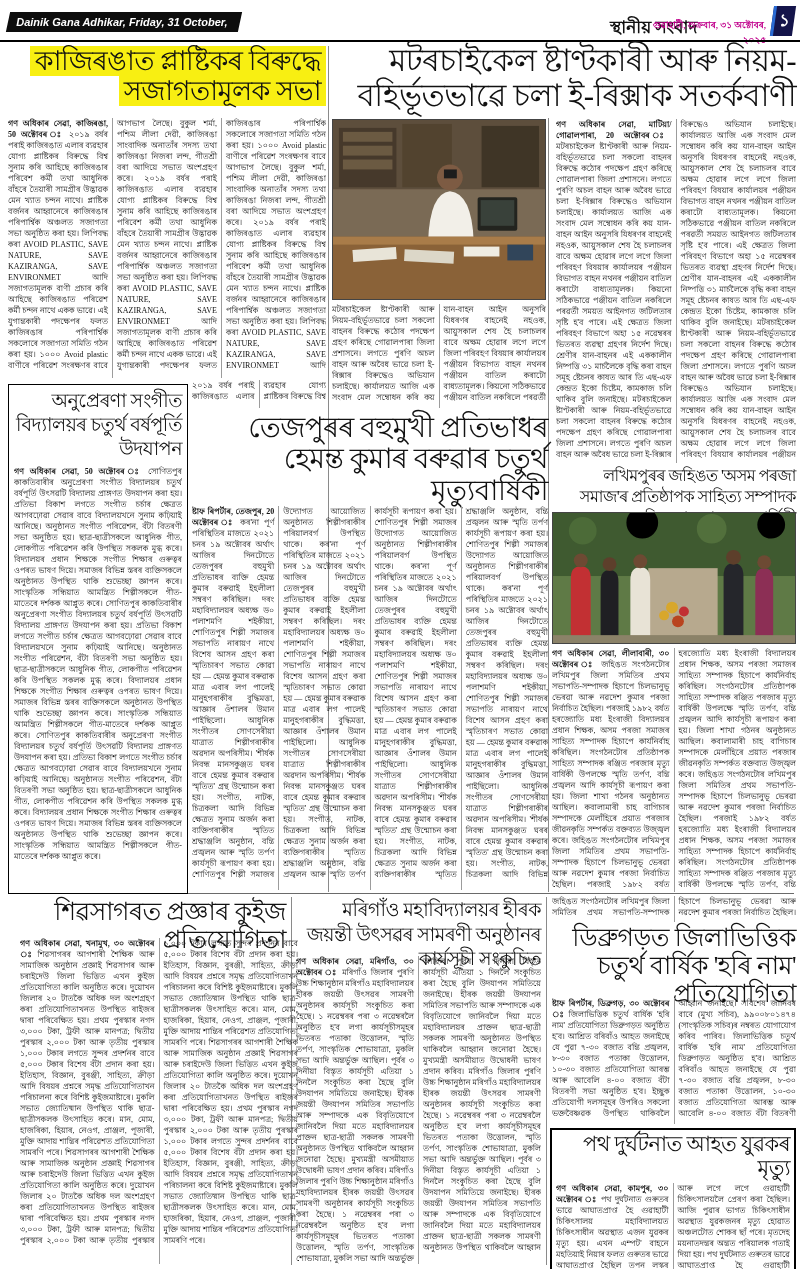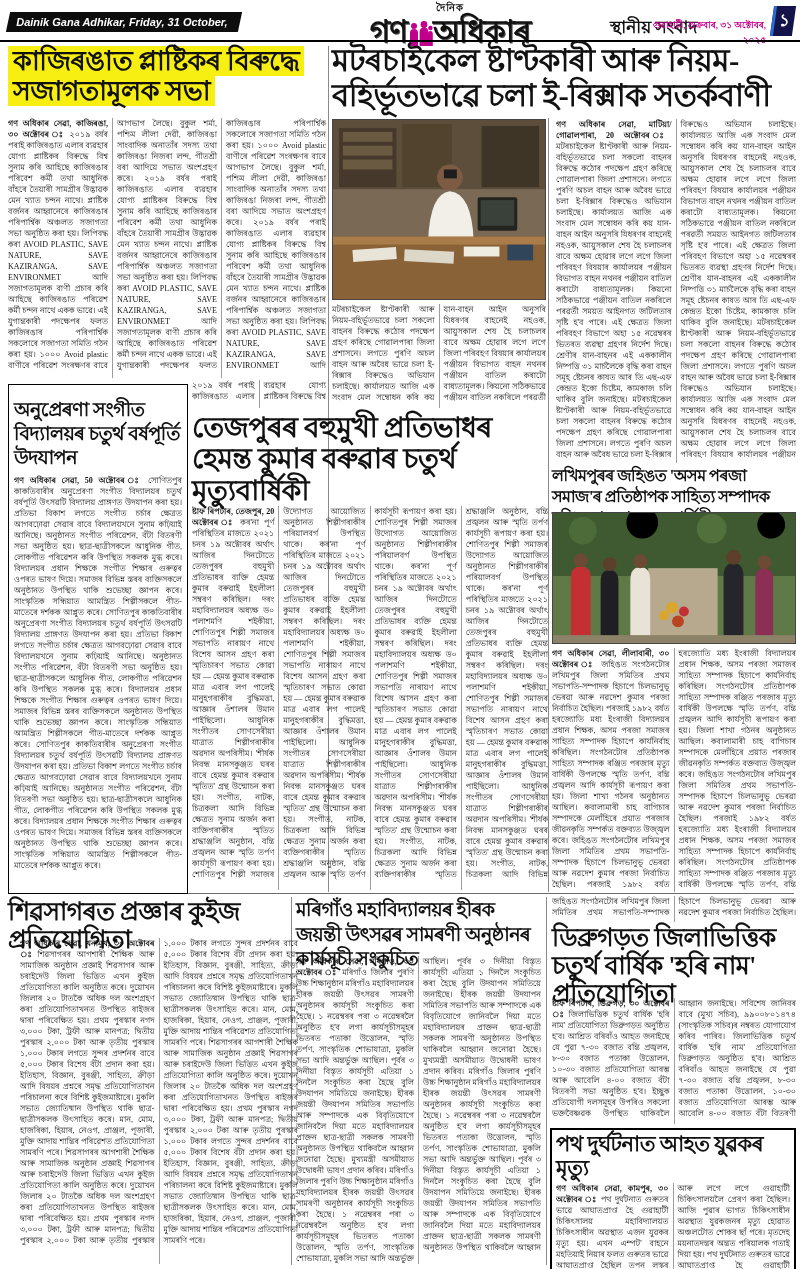--- a/index.html
+++ b/index.html
@@ -26,21 +26,21 @@
                  background:#14144a; color:#fff; font-size:17px; font-weight:bold;
                  text-align:center; line-height:30px; transform:skewX(-8deg);
                  border-left:3px solid #2a6bd4; }
   .mast-rule { position:absolute; left:0; top:40px; width:800px; height:2px; background:#000; }
 
   
   .vrule { position:absolute; width:1px; background:#8a8a8a; }
   .hrule { position:absolute; height:1px; background:#6a6a6a; }
 
   
-  .headline { font-weight:bold; text-align:left; line-height:1.12; letter-spacing:-0.5px; }
+  .headline { font-weight:normal; text-align:right; line-height:1.12; letter-spacing:-0.5px; }
   .hl-yellow span { background:#f8ef12; padding:0 5px; -webkit-box-decoration-break:clone; box-decoration-break:clone; }
 
   
   .bodytxt { font-size:8px; line-height:11px; text-align:justify; overflow:hidden;
              column-gap:9px; column-rule:1px solid #9c9c9c; word-break:break-word; }
   .bodytxt b { font-weight:bold; }
   .cols1{ column-count:1; } .cols2{ column-count:2; } .cols3{ column-count:3; } .cols4{ column-count:4; }
 
   
   .boxed { border:1.5px solid #000; }
@@ -50,54 +50,39 @@
   .photo { border:1px solid #444; overflow:hidden; }
   .photo svg { display:block; width:100%; height:100%; }
 </style>
 </head>
 <body>
 
 <div id="masthead">
   <div class="mast-banner">
     <span>Dainik Gana Adhikar, Friday, 31 October, 2025</span>
   </div>
-  <div class="mast-center">
-    <div class="daily-label">দৈনিক</div>
-    <div class="paper-title">
-      <span>গণ</span><span class="logo-people"><svg viewBox="0 0 26 26">
-            <g fill="#c0008c">
-              <circle cx="7" cy="6" r="3"></circle>
-              <path d="M3 26 V13 q0-4 4-4 q4 0 4 4 V26z"></path>
-              <circle cx="17" cy="4.5" r="3.4"></circle>
-              <path d="M12.6 26 V12 q0-4.5 4.4-4.5 q4.4 0 4.4 4.5 V26z"></path>
-              <circle cx="23.4" cy="8" r="2.2"></circle>
-              <path d="M21 26 V14 q0-3 2.4-3 q2.4 0 2.4 3 V26z"></path>
-            </g>
-          </svg></span><span>অধিকাৰ</span>
-    </div>
-  </div>
   <div class="section-label">স্থানীয় সংবাদ</div>
   <div class="mast-date" style="color:#c0008c">গুৱাহাটী, শুক্ৰবাৰ, ৩১ অক্টোবৰ, ২০২৫</div>
   <div class="page-no-box">১</div>
   <div class="mast-rule"></div>
 </div>
 
 <div class="vrule" style="left:328px; top:46px; height:846px;"></div>
 <div class="vrule" style="left:548px; top:118px; height:774px;"></div>
 <div class="hrule" style="left:8px; top:893px; width:786px;"></div>
 <div class="vrule" style="left:291px; top:897px; height:368px;"></div>
 <div class="vrule" style="left:546px; top:897px; height:368px;"></div>
 
 <div class="abs" style="left:8px; top:46px; width:318px;">
   <div class="headline hl-yellow" style="font-size:27px;">
     <span>কাজিৰঙাত প্লাষ্টিকৰ বিৰুদ্ধে সজাগতামূলক সভা</span>
   </div>
 </div>
 <div class="abs bodytxt cols3" style="left:8px; top:118px; width:318px; height:260px;">
-  <b>গণ অধিকাৰ সেৱা, কাজিৰঙা, ৩০ অক্টোবৰ ঃ</b>
+  <b>গণ অধিকাৰ সেৱা, কাজিৰঙা, 50 অক্টোবৰ ঃ</b>
   <span>২০১৯ বৰ্ষৰ পৰাই কাজিৰঙাত এলাৰ ব্যৱহাৰ যোগ্য প্লাষ্টিকৰ বিৰুদ্ধে বিশ্ব সুনাম কৰি আহিছে কাজিৰঙাৰ পৰিবেশ কৰ্মী তথা আধুনিক বাঁহৰে তৈয়াৰী সামগ্ৰীৰ উদ্ভাৱক মেন খ্যাত চন্দন নাথে। প্লাষ্টিক বৰ্জনৰ আহ্বানেৰে কাজিৰঙাৰ পৰিপাৰ্শ্বিক অঞ্চলত সজাগতা সভা অনুষ্ঠিত কৰা হয়। লিপিবদ্ধ কৰা AVOID PLASTIC, SAVE NATURE, SAVE KAZIRANGA, SAVE ENVIRONMET আদি সজাগতামূলক বাণী প্ৰচাৰ কৰি আহিছে কাজিৰঙাত পৰিৱেশ কৰ্মী চন্দন নাথে একক ভাৱে। এই যুগান্তকাৰী পদক্ষেপৰ ফলত কাজিৰঙাৰ পৰিপাৰ্শ্বিক সকলোৰে সজাগতা সমিতি গঠন কৰা হয়। ১০০০ Avoid plastic বাণীৰে পৰিৱেশ সংৰক্ষণৰ বাবে আগভাগ লৈছে। বুকুল শৰ্মা, পশ্চিম লীলা দেৱী, কাজিৰঙা সাংবাদিক অনাতাঁৰ সদস্য তথা কাজিৰঙা নিজৰা লন্দ, গীতশ্ৰী বৰা আদিয়ে সভাত অংশগ্ৰহণ কৰে। ২০১৯ বৰ্ষৰ পৰাই কাজিৰঙাত এলাৰ ব্যৱহাৰ যোগ্য প্লাষ্টিকৰ বিৰুদ্ধে বিশ্ব সুনাম কৰি আহিছে কাজিৰঙাৰ পৰিবেশ কৰ্মী তথা আধুনিক বাঁহৰে তৈয়াৰী সামগ্ৰীৰ উদ্ভাৱক মেন খ্যাত চন্দন নাথে। প্লাষ্টিক বৰ্জনৰ আহ্বানেৰে কাজিৰঙাৰ পৰিপাৰ্শ্বিক অঞ্চলত সজাগতা সভা অনুষ্ঠিত কৰা হয়। লিপিবদ্ধ কৰা AVOID PLASTIC, SAVE NATURE, SAVE KAZIRANGA, SAVE ENVIRONMET আদি সজাগতামূলক বাণী প্ৰচাৰ কৰি আহিছে কাজিৰঙাত পৰিৱেশ কৰ্মী চন্দন নাথে একক ভাৱে। এই যুগান্তকাৰী পদক্ষেপৰ ফলত কাজিৰঙাৰ পৰিপাৰ্শ্বিক সকলোৰে সজাগতা সমিতি গঠন কৰা হয়। ১০০০ Avoid plastic বাণীৰে পৰিৱেশ সংৰক্ষণৰ বাবে আগভাগ লৈছে। বুকুল শৰ্মা, পশ্চিম লীলা দেৱী, কাজিৰঙা সাংবাদিক অনাতাঁৰ সদস্য তথা কাজিৰঙা নিজৰা লন্দ, গীতশ্ৰী বৰা আদিয়ে সভাত অংশগ্ৰহণ কৰে। ২০১৯ বৰ্ষৰ পৰাই কাজিৰঙাত এলাৰ ব্যৱহাৰ যোগ্য প্লাষ্টিকৰ বিৰুদ্ধে বিশ্ব সুনাম কৰি আহিছে কাজিৰঙাৰ পৰিবেশ কৰ্মী তথা আধুনিক বাঁহৰে তৈয়াৰী সামগ্ৰীৰ উদ্ভাৱক মেন খ্যাত চন্দন নাথে। প্লাষ্টিক বৰ্জনৰ আহ্বানেৰে কাজিৰঙাৰ পৰিপাৰ্শ্বিক অঞ্চলত সজাগতা সভা অনুষ্ঠিত কৰা হয়। লিপিবদ্ধ কৰা AVOID PLASTIC, SAVE NATURE, SAVE KAZIRANGA, SAVE ENVIRONMET আদি সজাগতামূলক বাণী প্ৰচাৰ কৰি আহিছে কাজিৰঙাত পৰিৱেশ কৰ্মী চন্দন নাথে একক ভাৱে। এই যুগান্তকাৰী পদক্ষেপৰ ফলত কাজিৰঙাৰ পৰিপাৰ্শ্বিক সকলোৰে সজাগতা সমিতি গঠন কৰা হয়। ১০০০ Avoid plastic বাণীৰে পৰিৱেশ সংৰক্ষণৰ বাবে আগভাগ লৈছে। বুকুল শৰ্মা, পশ্চিম লীলা দেৱী, কাজিৰঙা সাংবাদিক অনাতাঁৰ সদস্য তথা কাজিৰঙা নিজৰা লন্দ, গীতশ্ৰী বৰা আদিয়ে সভাত অংশগ্ৰহণ কৰে। ২০১৯ বৰ্ষৰ পৰাই কাজিৰঙাত এলাৰ ব্যৱহাৰ যোগ্য প্লাষ্টিকৰ বিৰুদ্ধে বিশ্ব সুনাম কৰি আহিছে কাজিৰঙাৰ পৰিবেশ কৰ্মী তথা আধুনিক বাঁহৰে তৈয়াৰী সামগ্ৰীৰ উদ্ভাৱক মেন খ্যাত চন্দন নাথে। প্লাষ্টিক বৰ্জনৰ আহ্বানেৰে কাজিৰঙাৰ পৰিপাৰ্শ্বিক অঞ্চলত সজাগতা সভা অনুষ্ঠিত কৰা হয়। লিপিবদ্ধ কৰা AVOID PLASTIC, SAVE NATURE, SAVE KAZIRANGA, SAVE ENVIRONMET আদি সজাগতামূলক বাণী প্ৰচাৰ কৰি আহিছে কাজিৰঙাত পৰিৱেশ কৰ্মী চন্দন নাথে একক ভাৱে। এই যুগান্তকাৰী পদক্ষেপৰ ফলত কাজিৰঙাৰ পৰিপাৰ্শ্বিক সকলোৰে সজাগতা সমিতি গঠন কৰা হয়। ১০০০ Avoid plastic বাণীৰে পৰিৱেশ সংৰক্ষণৰ বাবে আগভাগ লৈছে। বুকুল শৰ্মা, পশ্চিম লীলা দেৱী, কাজিৰঙা সাংবাদিক অনাতাঁৰ সদস্য তথা কাজিৰঙা নিজৰা লন্দ, গীতশ্ৰী বৰা আদিয়ে সভাত অংশগ্ৰহণ কৰে।</span>
 </div>
 <div class="abs bodytxt cols2" style="left:192px; top:380px; width:134px; height:28px;">
   <span>২০১৯ বৰ্ষৰ পৰাই কাজিৰঙাত এলাৰ ব্যৱহাৰ যোগ্য প্লাষ্টিকৰ বিৰুদ্ধে বিশ্ব সুনাম কৰি আহিছে কাজিৰঙাৰ পৰিবেশ কৰ্মী তথা আধুনিক বাঁহৰে তৈয়াৰী সামগ্ৰীৰ উদ্ভাৱক মেন খ্যাত চন্দন নাথে। প্লাষ্টিক বৰ্জনৰ আহ্বানেৰে কাজিৰঙাৰ পৰিপাৰ্শ্বিক অঞ্চলত সজাগতা সভা অনুষ্ঠিত কৰা হয়। লিপিবদ্ধ কৰা AVOID PLASTIC, SAVE NATURE, SAVE KAZIRANGA, SAVE ENVIRONMET আদি সজাগতামূলক বাণী প্ৰচাৰ কৰি আহিছে কাজিৰঙাত পৰিৱেশ কৰ্মী চন্দন নাথে একক ভাৱে। এই যুগান্তকাৰী পদক্ষেপৰ ফলত কাজিৰঙাৰ পৰিপাৰ্শ্বিক সকলোৰে সজাগতা সমিতি গঠন কৰা হয়। ১০০০ Avoid plastic বাণীৰে পৰিৱেশ সংৰক্ষণৰ বাবে আগভাগ লৈছে। বুকুল শৰ্মা, পশ্চিম লীলা দেৱী, কাজিৰঙা সাংবাদিক অনাতাঁৰ সদস্য তথা কাজিৰঙা নিজৰা লন্দ, গীতশ্ৰী বৰা আদিয়ে সভাত অংশগ্ৰহণ কৰে।</span>
 </div>
 
 <div class="abs headline" style="left:332px; top:44px; width:464px; font-size:31px;">
   <span>মটৰচাইকেল ষ্টাণ্টকাৰী আৰু নিয়ম-বহিৰ্ভূতভাৱে চলা ই-ৰিক্সাক সতৰ্কবাণী</span>
 </div>
 
@@ -126,21 +111,21 @@
 </div>
 
 <div class="abs bodytxt cols2" style="left:556px; top:119px; width:240px; height:344px;">
   <b>গণ অধিকাৰ সেৱা, মাটিয়া/গোৱালপাৰা, 20 অক্টোবৰ ঃ</b>
   <span>মটৰচাইকেল ষ্টাণ্টকাৰী আৰু নিয়ম-বহিৰ্ভূতভাৱে চলা সকলো বাহনৰ বিৰুদ্ধে কঠোৰ পদক্ষেপ গ্ৰহণ কৰিছে গোৱালপাৰা জিলা প্ৰশাসনে। লগতে পুৰণি অচল বাহন আৰু অবৈধ ভাৱে চলা ই-ৰিক্সাৰ বিৰুদ্ধেও অভিযান চলাইছে। কাৰ্যালয়ত আজি এক সংবাদ মেল সম্বোধন কৰি কয় যান-বাহন আইন অনুসৰি যিধৰণৰ বাহনেই নহওক, আয়ুসকাল শেষ হৈ চলাচলৰ বাবে অক্ষম হোৱাৰ লগে লগে জিলা পৰিবহণ বিষয়াৰ কাৰ্যালয়ৰ পঞ্জীয়ন বিভাগত বাহন নথনৰ পঞ্জীয়ন বাতিল কৰাটো বাধ্যতামূলক। কিয়নো সঠিকভাৱে পঞ্জীয়ন বাতিল নকৰিলে পৰৱৰ্তী সময়ত আইনগত জটিলতাৰ সৃষ্টি হ'ব পাৰে। এই ক্ষেত্ৰত জিলা পৰিবহণ বিভাগে অহা ১৫ নৱেম্বৰৰ ভিতৰত ব্যৱস্থা গ্ৰহণৰ নিৰ্দেশ দিছে। শ্ৰেণীৰ যান-বাহনৰ এই এককালীন নিষ্পত্তি ৩১ মাৰ্চলৈকে বৃদ্ধি কৰা বাহন সমূহ ষ্টেচনৰ কাষত আৰ তি এছ-এফ কেন্দ্ৰত ইকো চিষ্টেম, কামকাজ চলি থাকিব বুলি জনাইছে। মটৰচাইকেল ষ্টাণ্টকাৰী আৰু নিয়ম-বহিৰ্ভূতভাৱে চলা সকলো বাহনৰ বিৰুদ্ধে কঠোৰ পদক্ষেপ গ্ৰহণ কৰিছে গোৱালপাৰা জিলা প্ৰশাসনে। লগতে পুৰণি অচল বাহন আৰু অবৈধ ভাৱে চলা ই-ৰিক্সাৰ বিৰুদ্ধেও অভিযান চলাইছে। কাৰ্যালয়ত আজি এক সংবাদ মেল সম্বোধন কৰি কয় যান-বাহন আইন অনুসৰি যিধৰণৰ বাহনেই নহওক, আয়ুসকাল শেষ হৈ চলাচলৰ বাবে অক্ষম হোৱাৰ লগে লগে জিলা পৰিবহণ বিষয়াৰ কাৰ্যালয়ৰ পঞ্জীয়ন বিভাগত বাহন নথনৰ পঞ্জীয়ন বাতিল কৰাটো বাধ্যতামূলক। কিয়নো সঠিকভাৱে পঞ্জীয়ন বাতিল নকৰিলে পৰৱৰ্তী সময়ত আইনগত জটিলতাৰ সৃষ্টি হ'ব পাৰে। এই ক্ষেত্ৰত জিলা পৰিবহণ বিভাগে অহা ১৫ নৱেম্বৰৰ ভিতৰত ব্যৱস্থা গ্ৰহণৰ নিৰ্দেশ দিছে। শ্ৰেণীৰ যান-বাহনৰ এই এককালীন নিষ্পত্তি ৩১ মাৰ্চলৈকে বৃদ্ধি কৰা বাহন সমূহ ষ্টেচনৰ কাষত আৰ তি এছ-এফ কেন্দ্ৰত ইকো চিষ্টেম, কামকাজ চলি থাকিব বুলি জনাইছে। মটৰচাইকেল ষ্টাণ্টকাৰী আৰু নিয়ম-বহিৰ্ভূতভাৱে চলা সকলো বাহনৰ বিৰুদ্ধে কঠোৰ পদক্ষেপ গ্ৰহণ কৰিছে গোৱালপাৰা জিলা প্ৰশাসনে। লগতে পুৰণি অচল বাহন আৰু অবৈধ ভাৱে চলা ই-ৰিক্সাৰ বিৰুদ্ধেও অভিযান চলাইছে। কাৰ্যালয়ত আজি এক সংবাদ মেল সম্বোধন কৰি কয় যান-বাহন আইন অনুসৰি যিধৰণৰ বাহনেই নহওক, আয়ুসকাল শেষ হৈ চলাচলৰ বাবে অক্ষম হোৱাৰ লগে লগে জিলা পৰিবহণ বিষয়াৰ কাৰ্যালয়ৰ পঞ্জীয়ন বিভাগত বাহন নথনৰ পঞ্জীয়ন বাতিল কৰাটো বাধ্যতামূলক। কিয়নো সঠিকভাৱে পঞ্জীয়ন বাতিল নকৰিলে পৰৱৰ্তী সময়ত আইনগত জটিলতাৰ সৃষ্টি হ'ব পাৰে। এই ক্ষেত্ৰত জিলা পৰিবহণ বিভাগে অহা ১৫ নৱেম্বৰৰ ভিতৰত ব্যৱস্থা গ্ৰহণৰ নিৰ্দেশ দিছে। শ্ৰেণীৰ যান-বাহনৰ এই এককালীন নিষ্পত্তি ৩১ মাৰ্চলৈকে বৃদ্ধি কৰা বাহন সমূহ ষ্টেচনৰ কাষত আৰ তি এছ-এফ কেন্দ্ৰত ইকো চিষ্টেম, কামকাজ চলি থাকিব বুলি জনাইছে।</span>
 </div>
 <div class="abs bodytxt cols2" style="left:332px; top:304px; width:214px; height:104px;">
   <span>মটৰচাইকেল ষ্টাণ্টকাৰী আৰু নিয়ম-বহিৰ্ভূতভাৱে চলা সকলো বাহনৰ বিৰুদ্ধে কঠোৰ পদক্ষেপ গ্ৰহণ কৰিছে গোৱালপাৰা জিলা প্ৰশাসনে। লগতে পুৰণি অচল বাহন আৰু অবৈধ ভাৱে চলা ই-ৰিক্সাৰ বিৰুদ্ধেও অভিযান চলাইছে। কাৰ্যালয়ত আজি এক সংবাদ মেল সম্বোধন কৰি কয় যান-বাহন আইন অনুসৰি যিধৰণৰ বাহনেই নহওক, আয়ুসকাল শেষ হৈ চলাচলৰ বাবে অক্ষম হোৱাৰ লগে লগে জিলা পৰিবহণ বিষয়াৰ কাৰ্যালয়ৰ পঞ্জীয়ন বিভাগত বাহন নথনৰ পঞ্জীয়ন বাতিল কৰাটো বাধ্যতামূলক। কিয়নো সঠিকভাৱে পঞ্জীয়ন বাতিল নকৰিলে পৰৱৰ্তী সময়ত আইনগত জটিলতাৰ সৃষ্টি হ'ব পাৰে। এই ক্ষেত্ৰত জিলা পৰিবহণ বিভাগে অহা ১৫ নৱেম্বৰৰ ভিতৰত ব্যৱস্থা গ্ৰহণৰ নিৰ্দেশ দিছে। শ্ৰেণীৰ যান-বাহনৰ এই এককালীন নিষ্পত্তি ৩১ মাৰ্চলৈকে বৃদ্ধি কৰা বাহন সমূহ ষ্টেচনৰ কাষত আৰ তি এছ-এফ কেন্দ্ৰত ইকো চিষ্টেম, কামকাজ চলি থাকিব বুলি জনাইছে। মটৰচাইকেল ষ্টাণ্টকাৰী আৰু নিয়ম-বহিৰ্ভূতভাৱে চলা সকলো বাহনৰ বিৰুদ্ধে কঠোৰ পদক্ষেপ গ্ৰহণ কৰিছে গোৱালপাৰা জিলা প্ৰশাসনে। লগতে পুৰণি অচল বাহন আৰু অবৈধ ভাৱে চলা ই-ৰিক্সাৰ বিৰুদ্ধেও অভিযান চলাইছে। কাৰ্যালয়ত আজি এক সংবাদ মেল সম্বোধন কৰি কয় যান-বাহন আইন অনুসৰি যিধৰণৰ বাহনেই নহওক, আয়ুসকাল শেষ হৈ চলাচলৰ বাবে অক্ষম হোৱাৰ লগে লগে জিলা পৰিবহণ বিষয়াৰ কাৰ্যালয়ৰ পঞ্জীয়ন বিভাগত বাহন নথনৰ পঞ্জীয়ন বাতিল কৰাটো বাধ্যতামূলক। কিয়নো সঠিকভাৱে পঞ্জীয়ন বাতিল নকৰিলে পৰৱৰ্তী সময়ত আইনগত জটিলতাৰ সৃষ্টি হ'ব পাৰে। এই ক্ষেত্ৰত জিলা পৰিবহণ বিভাগে অহা ১৫ নৱেম্বৰৰ ভিতৰত ব্যৱস্থা গ্ৰহণৰ নিৰ্দেশ দিছে। শ্ৰেণীৰ যান-বাহনৰ এই এককালীন নিষ্পত্তি ৩১ মাৰ্চলৈকে বৃদ্ধি কৰা বাহন সমূহ ষ্টেচনৰ কাষত আৰ তি এছ-এফ কেন্দ্ৰত ইকো চিষ্টেম, কামকাজ চলি থাকিব বুলি জনাইছে।</span>
 </div>
 
-<div class="abs boxed" style="left:8px; top:384px; width:180px; height:510px; padding:13px 5px;">
+<div class="abs boxed" style="left:8px; top:384px; width:180px; height:510px; padding:4px 5px;">
   <div class="headline" style="font-size:19px; line-height:1.25;">
     <span>অনুপ্ৰেৰণা সংগীত বিদ্যালয়ৰ চতুৰ্থ বৰ্ষপূৰ্তি উদযাপন</span>
   </div>
   <div class="bodytxt cols1" style="height:418px; margin-top:6px;">
     <b>গণ অধিকাৰ সেৱা, 50 অক্টোবৰ ঃ</b>
     <span>সোণিতপুৰ কাকতিবাৰীৰ অনুপ্ৰেৰণা সংগীত বিদ্যালয়ৰ চতুৰ্থ বৰ্ষপূৰ্তি উৎসৱটি বিদ্যালয় প্ৰাঙ্গণত উদযাপন কৰা হয়। প্ৰতিভা বিকাশ লগতে সংগীত চৰ্চাৰ ক্ষেত্ৰত আগবঢ়োৱা সেৱাৰ বাবে বিদ্যালয়খনে সুনাম কঢ়িয়াই আনিছে। অনুষ্ঠানত সংগীত পৰিৱেশন, বঁটা বিতৰণী সভা অনুষ্ঠিত হয়। ছাত্ৰ-ছাত্ৰীসকলে আধুনিক গীত, লোকগীত পৰিৱেশন কৰি উপস্থিত সকলক মুগ্ধ কৰে। বিদ্যালয়ৰ প্ৰধান শিক্ষকে সংগীত শিক্ষাৰ গুৰুত্বৰ ওপৰত ভাষণ দিয়ে। সমাজৰ বিভিন্ন স্তৰৰ ব্যক্তিসকলে অনুষ্ঠানত উপস্থিত থাকি শুভেচ্ছা জ্ঞাপন কৰে। সাংস্কৃতিক সন্ধিয়াত আমন্ত্ৰিত শিল্পীসকলে গীত-মাতেৰে দৰ্শকক আপ্লুত কৰে। সোণিতপুৰ কাকতিবাৰীৰ অনুপ্ৰেৰণা সংগীত বিদ্যালয়ৰ চতুৰ্থ বৰ্ষপূৰ্তি উৎসৱটি বিদ্যালয় প্ৰাঙ্গণত উদযাপন কৰা হয়। প্ৰতিভা বিকাশ লগতে সংগীত চৰ্চাৰ ক্ষেত্ৰত আগবঢ়োৱা সেৱাৰ বাবে বিদ্যালয়খনে সুনাম কঢ়িয়াই আনিছে। অনুষ্ঠানত সংগীত পৰিৱেশন, বঁটা বিতৰণী সভা অনুষ্ঠিত হয়। ছাত্ৰ-ছাত্ৰীসকলে আধুনিক গীত, লোকগীত পৰিৱেশন কৰি উপস্থিত সকলক মুগ্ধ কৰে। বিদ্যালয়ৰ প্ৰধান শিক্ষকে সংগীত শিক্ষাৰ গুৰুত্বৰ ওপৰত ভাষণ দিয়ে। সমাজৰ বিভিন্ন স্তৰৰ ব্যক্তিসকলে অনুষ্ঠানত উপস্থিত থাকি শুভেচ্ছা জ্ঞাপন কৰে। সাংস্কৃতিক সন্ধিয়াত আমন্ত্ৰিত শিল্পীসকলে গীত-মাতেৰে দৰ্শকক আপ্লুত কৰে। সোণিতপুৰ কাকতিবাৰীৰ অনুপ্ৰেৰণা সংগীত বিদ্যালয়ৰ চতুৰ্থ বৰ্ষপূৰ্তি উৎসৱটি বিদ্যালয় প্ৰাঙ্গণত উদযাপন কৰা হয়। প্ৰতিভা বিকাশ লগতে সংগীত চৰ্চাৰ ক্ষেত্ৰত আগবঢ়োৱা সেৱাৰ বাবে বিদ্যালয়খনে সুনাম কঢ়িয়াই আনিছে। অনুষ্ঠানত সংগীত পৰিৱেশন, বঁটা বিতৰণী সভা অনুষ্ঠিত হয়। ছাত্ৰ-ছাত্ৰীসকলে আধুনিক গীত, লোকগীত পৰিৱেশন কৰি উপস্থিত সকলক মুগ্ধ কৰে। বিদ্যালয়ৰ প্ৰধান শিক্ষকে সংগীত শিক্ষাৰ গুৰুত্বৰ ওপৰত ভাষণ দিয়ে। সমাজৰ বিভিন্ন স্তৰৰ ব্যক্তিসকলে অনুষ্ঠানত উপস্থিত থাকি শুভেচ্ছা জ্ঞাপন কৰে। সাংস্কৃতিক সন্ধিয়াত আমন্ত্ৰিত শিল্পীসকলে গীত-মাতেৰে দৰ্শকক আপ্লুত কৰে।</span>
   </div>
 </div>
 
 <div class="abs headline" style="left:192px; top:412px; width:356px; font-size:28px;">

